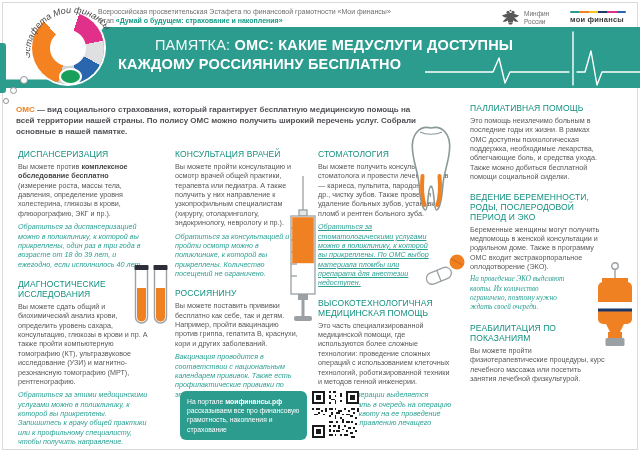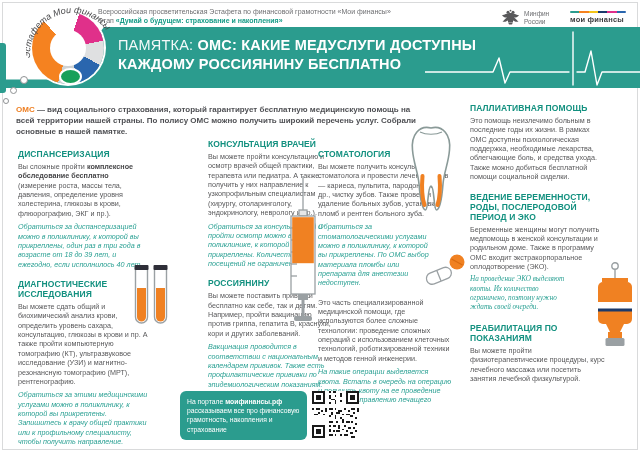--- a/index.html
+++ b/index.html
@@ -15,46 +15,46 @@
   .minfin-txt{font-size:6.5px;line-height:1.2;color:#6d6e71;width:30px;}
   .mf-logo{display:flex;flex-direction:column;gap:2px;}
   .mf-stripe{display:flex;height:2.5px;width:56px;border-radius:1px;overflow:hidden;}
   .mf-stripe i{flex:1;}
   .mf-name{font-size:7.5px;font-weight:bold;color:#3c3c3e;letter-spacing:.2px;}
 
   
   .banner{position:absolute;left:0;top:27px;width:640px;height:61px;background:#2b9c8e;
           clip-path:polygon(104px 0,640px 0,640px 100%,76px 100%,0 100%,0 86%,64px 86%);}
   .banner-title{position:absolute;left:118px;top:36px;color:#fff;font-size:14.5px;line-height:1.3;font-weight:bold;letter-spacing:.2px;}
-  .banner-title .light{font-weight:400;opacity:.95;}
+  .banner-title .light{font-weight:400;opacity:.95;margin-left:37px;}
   .ecg{position:absolute;left:425px;top:27px;}
 
   
   .relay{position:absolute;left:26px;top:0px;width:94px;height:100px;}
   .donut{position:absolute;left:6px;top:12px;width:72px;height:72px;border-radius:50%;
      background:conic-gradient(#ffffff 0 18deg,#e0308a 18deg 78deg,#dfe0e1 78deg 118deg,#2a66ae 118deg 162deg,#cfd2d3 162deg 196deg,#f58220 196deg 318deg,#ffffff 318deg 360deg);
      box-shadow:0 0 0 2px #ffffff;}
   .donut-hole{position:absolute;left:18px;top:18px;width:36px;height:36px;border-radius:50%;background:#fff;}
   .donut-green{position:absolute;left:27px;top:56px;width:19px;height:13px;border-radius:50%;background:#18a05a;border:2px solid #fff;}
   .arc-text{position:absolute;left:0;top:0;}
   .dot{position:absolute;border:1.5px solid #8f9294;border-radius:50%;background:#fff;}
   .edge-strip{position:absolute;left:0;top:43px;width:6px;height:50px;background:#2b9c8e;border-radius:0 3px 3px 0;}
 
   
   .intro{position:absolute;left:16px;top:97px;width:412px;font-size:8px;font-weight:bold;line-height:1.35;color:#4f5054;}
   .intro .term{color:#ee7f22;}
 
   
   .col{position:absolute;}
   .col1{left:18px;top:149px;width:131px;}
-  .col2{left:175px;top:139px;width:128px;margin-left:33px;}
+  .col2{left:175px;top:149px;width:128px;}
   .col3{left:318px;top:149px;width:134px;}
   .col4{left:470px;top:103px;width:136px;}
   .sec{margin-bottom:10px;}
-  .sec-title{margin:0 0 3px;color:#12907f;font-size:8.5px;line-height:1.18;font-weight:bold;letter-spacing:.1px;}
+  .sec-title{margin:0 0 3px;color:#12907f;font-size:8.5px;line-height:1.18;font-weight:normal;letter-spacing:.1px;}
   .body{margin:0 0 4px;color:#58585a;font-size:7.2px;line-height:1.3;}
   .body b{color:#454547;}
   .note{margin:0;color:#2aa093;font-size:7.2px;line-height:1.3;font-style:italic;}
   .narrow{width:100px;font-family:Liberation Serif, serif;}
   .m12{margin-top:2px;}
 
   
   .portal{position:absolute;left:180px;top:391px;width:127px;height:49px;background:#2b9c8e;border-radius:6px;
           color:#fff;font-size:6.8px;line-height:1.35;padding:6px 7px;box-sizing:border-box;}
   .portal b{font-weight:bold;}
@@ -134,21 +134,21 @@
   <div class="dot" style="left:20px;top:76px;width:6px;height:6px;"></div>
   <div class="dot" style="left:10px;top:87px;width:5px;height:5px;"></div>
   <div class="dot" style="left:3px;top:98px;width:4px;height:4px;"></div>
   <div class="edge-strip"></div>
 
   <p class="intro"><span class="term">ОМС</span><span> — вид социального страхования, который гарантирует бесплатную медицинскую помощь на всей территории нашей страны. По полису ОМС можно получить широкий перечень услуг. Собрали основные в нашей памятке.</span></p>
 
   <div class="col col1">
     <section class="sec">
       <h3 class="sec-title">ДИСПАНСЕРИЗАЦИЯ</h3>
-      <p class="body"><span>Вы сложные пройти </span><b>комплексное обследование бесплатно</b><span> (измерение роста, массы тела, давления, определение уровня холестерина, глюкозы в крови, флюорографию, ЭКГ и пр.).</span></p>
+      <p class="body"><span>Вы можете против </span><b>комплексное обследование бесплатно</b><span> (измерение роста, массы тела, давления, определение уровня холестерина, глюкозы в крови, флюорографию, ЭКГ и пр.).</span></p>
       <p class="note">Обратиться за диспансеризацией можно в поликлинику, к которой вы прикреплены, один раз в три года в возрасте от 18 до 39 лет, и ежегодно, если исполнилось 40 лет.</p>
     </section>
     <section class="sec">
       <h3 class="sec-title">ДИАГНОСТИЧЕСКИЕ ИССЛЕДОВАНИЯ</h3>
       <p class="body">Вы можете сдать общий и биохимический анализ крови, определить уровень сахара, консультацию, глюкозы в крови и пр. А также пройти компьютерную томографию (КТ), ультразвуковое исследование (УЗИ) и магнитно-резонансную томографию (МРТ), рентгенографию.</p>
       <p class="note">Обратиться за этими медицинскими услугами можно в поликлинику, к которой вы прикреплены. Запишитесь к врачу общей практики или к профильному специалисту, чтобы получить направление.</p>
     </section>
   </div>
 
   <div class="col col2">
@@ -161,23 +161,24 @@
       <h3 class="sec-title">РОССИЯНИНУ</h3>
       <p class="body">Вы можете поставить прививки бесплатно как себе, так и детям. Например, пройти вакцинацию против гриппа, гепатита В, краснухи, кори и других заболеваний.</p>
       <p class="note">Вакцинация проводится в соответствии с национальным календарем прививок. Также есть профилактические прививки по эпидемиологическим показаниям.</p>
     </section>
   </div>
 
   <div class="col col3">
     <section class="sec">
       <h3 class="sec-title">СТОМАТОЛОГИЯ</h3>
       <p class="body">Вы можете получить консультацию стоматолога и провести лечение зубов — кариеса, пульпита, пародонтоза и др., чистку зубов. Также провести удаление больных зубов, установку пломб и рентген больного зуба.</p>
-      <p class="note" style="width:114px;">Обратиться за стоматологическими услугами можно в поликлинику, к которой вы прикреплены. По ОМС выбор материала пломбы или препарата для анестезии недоступен.</p>
+      <p class="note" style="width:114px;text-decoration:underline;">Обратиться за стоматологическими услугами можно в поликлинику, к которой вы прикреплены. По ОМС выбор материала пломбы или препарата для анестезии недоступен.</p>
     </section>
     <section class="sec m12">
+      <h3 class="sec-title">ВЫСОКОТЕХНОЛОГИЧНАЯ МЕДИЦИНСКАЯ ПОМОЩЬ</h3>
       <p class="body">Это часть специализированной медицинской помощи, где используются более сложные технологии: проведение сложных операций с использованием клеточных технологий, роботизированной техники и методов генной инженерии.</p>
       <p class="note">На такие операции выделяется квота. Встать в очередь на операцию и получить квоту на ее проведение можно по направлению лечащего врача.</p>
     </section>
   </div>
 
   <div class="col col4">
     <section class="sec">
       <h3 class="sec-title">ПАЛЛИАТИВНАЯ ПОМОЩЬ</h3>
       <p class="body">Это помощь неизлечимо больным в последние годы их жизни. В рамках ОМС доступны психологическая поддержка, необходимые лекарства, облегчающие боль, и средства ухода. Также можно добиться бесплатной помощи социальной сиделки.</p>
     </section>

